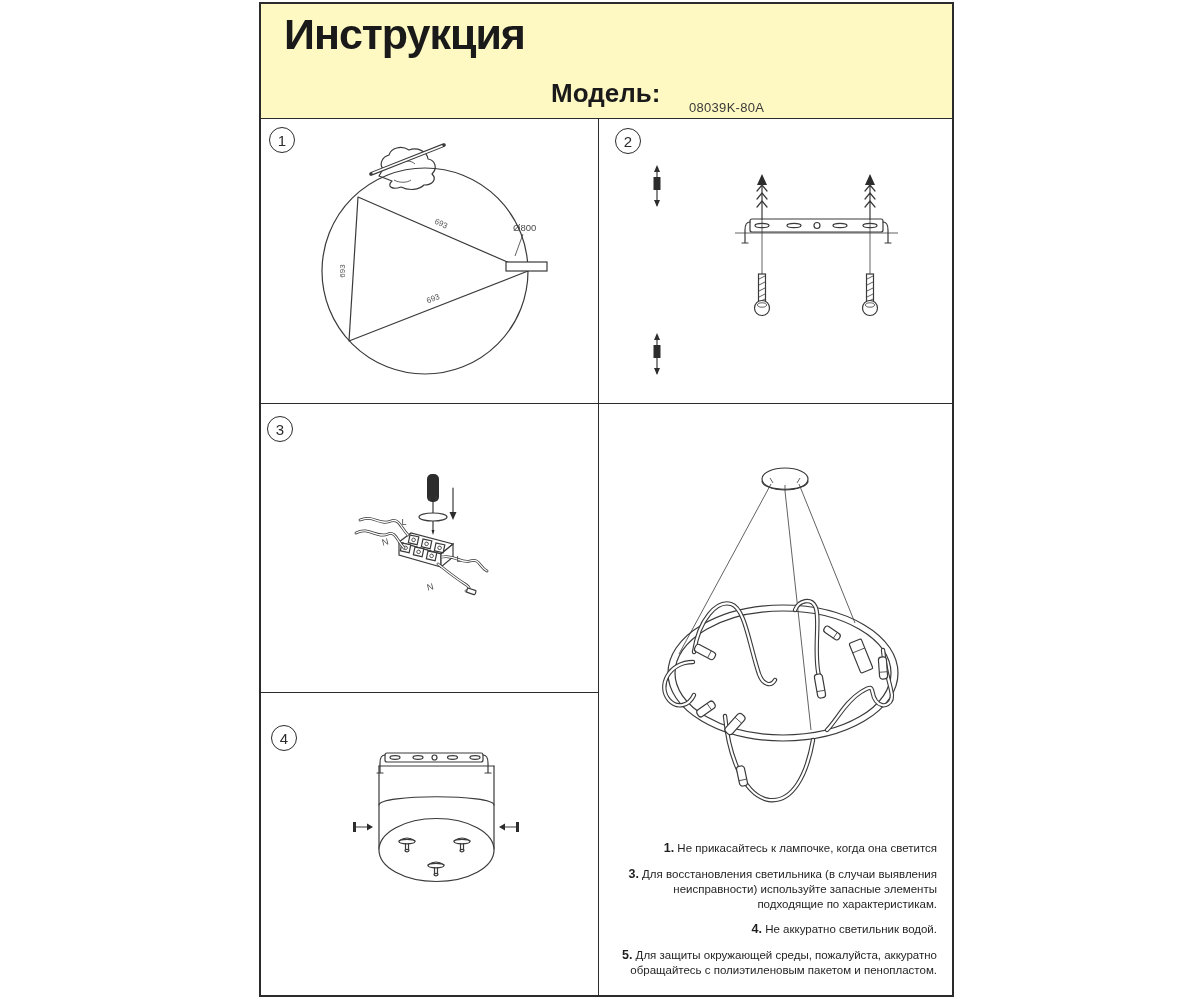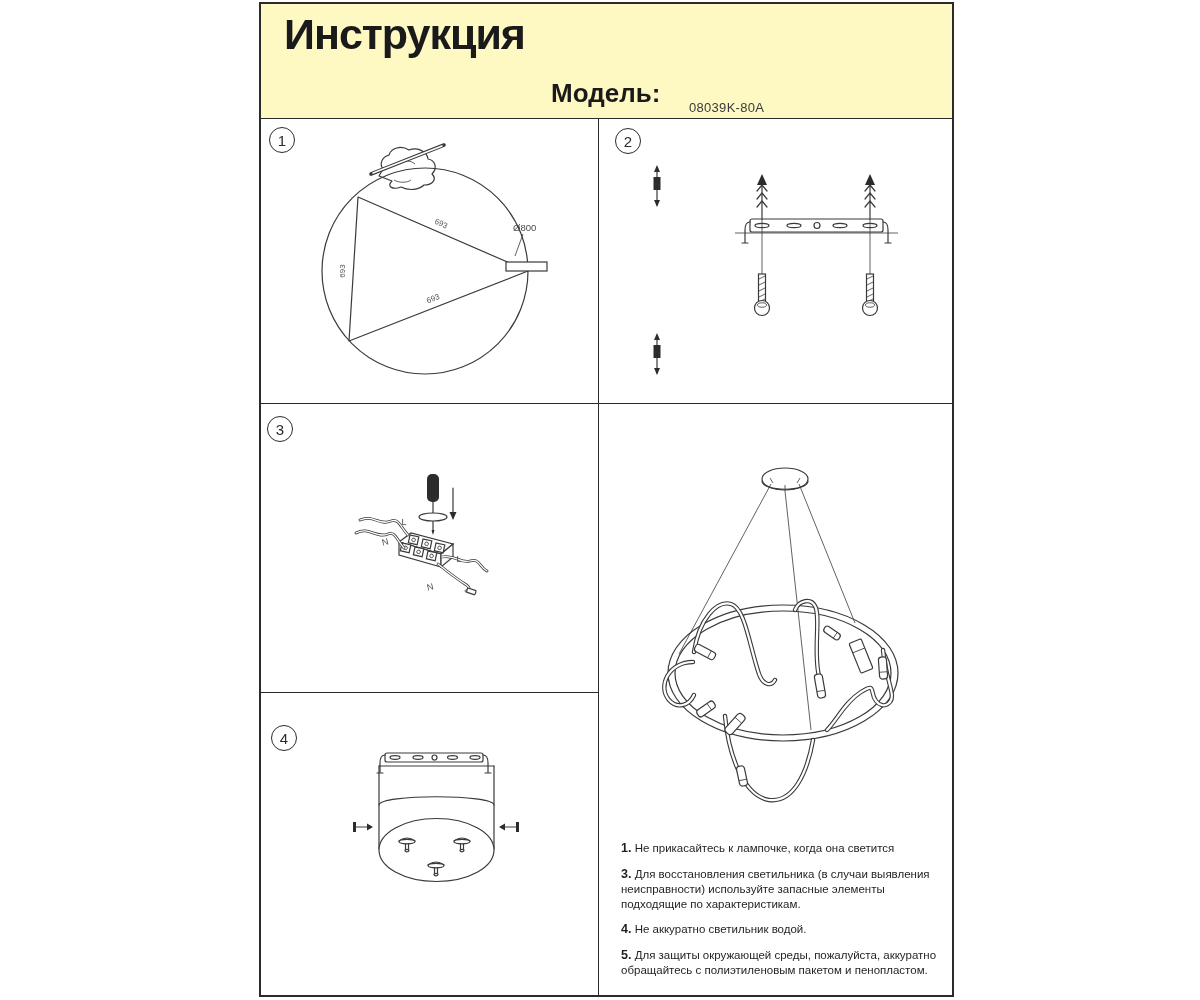--- a/index.html
+++ b/index.html
@@ -34,21 +34,21 @@
   .whitefill{fill:#fff;stroke:#3a3a3a;stroke-width:1.2;}
   .tube-o{stroke:#3a3a3a;stroke-width:4.4;fill:none;stroke-linecap:round;stroke-linejoin:round;}
   .tube-i{stroke:#fff;stroke-width:2.2;fill:none;stroke-linecap:round;stroke-linejoin:round;}
   .wire-o{stroke:#3a3a3a;stroke-width:2.8;fill:none;stroke-linecap:round;}
   .wire-i{stroke:#fff;stroke-width:1.3;fill:none;stroke-linecap:round;}
   .dim{font-size:8px;fill:#555;font-family:"Liberation Sans",sans-serif;text-anchor:middle;}
   .dim2{font-size:9.5px;fill:#4a4a4a;font-family:"Liberation Sans",sans-serif;}
   .wlbl{font-size:9px;fill:#4a4a4a;font-family:"Liberation Sans",sans-serif;text-anchor:middle;}
   
   .warnings{position:absolute;left:22px;top:436px;width:316px;font-size:11.5px;line-height:1.28;color:#1f1f1f;}
-  .warning-item{margin:0 0 10px 0;}
+  .warning-item{margin:0 0 10px 0;text-align:right;}
   .warning-item b{font-size:12.5px;}
 </style>
 </head>
 <body>
 
 <div class="page">
 
   <div class="header">
     <div class="title">Инструкция</div>
     <div class="model-label">Модель:</div>

